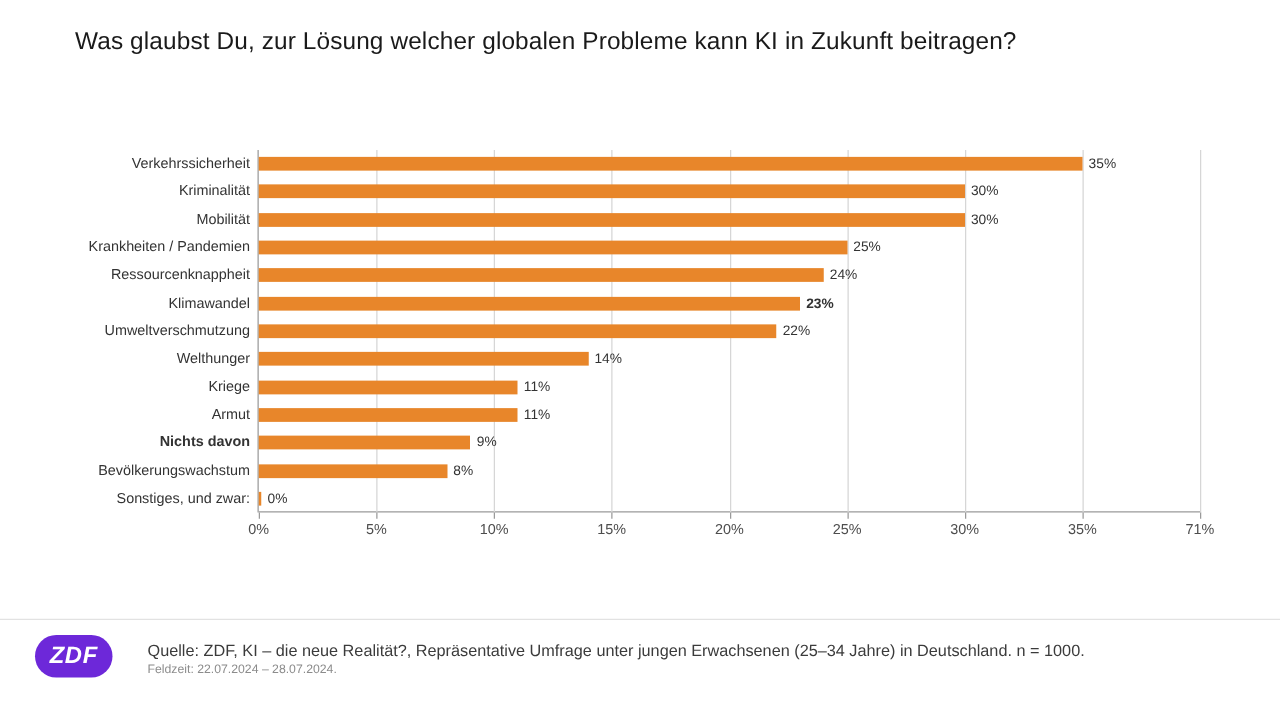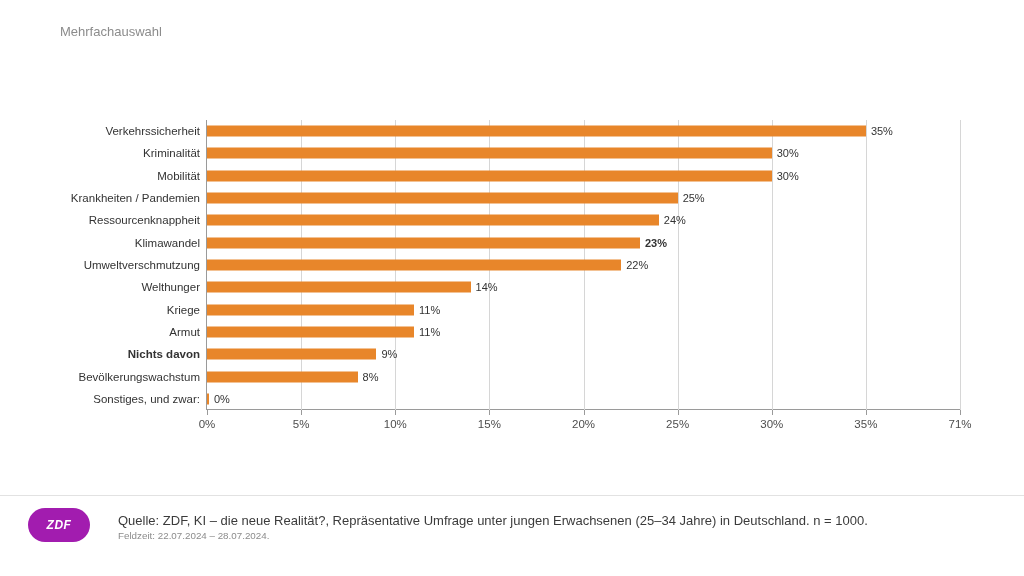--- a/index.html
+++ b/index.html
@@ -135,25 +135,25 @@
     top: 508px;
     width: 980px;
     height: 60px;
   }
   #zdf-logo {
     position: absolute;
     left: 0;
     top: 0;
     width: 62px;
     height: 34px;
-    background: #a21caf;
+    background: #6d28d9;
     border-radius: 17px;
     color: #ffffff;
     font-weight: bold;
-    font-size: 12px;
+    font-size: 19px;
     font-style: italic;
     letter-spacing: 0.5px;
     display: flex;
     align-items: center;
     justify-content: center;
   }
   #source-line {
     position: absolute;
     left: 90px;
     top: 5px;
@@ -167,21 +167,21 @@
     top: 22px;
     font-size: 9.8px;
     color: #8c8c8c;
     white-space: nowrap;
   }
 </style>
 </head>
 <body>
 
 <div id="header">
-  <div id="chart-subtitle">Mehrfachauswahl</div>
+  <h1 id="chart-title">Was glaubst Du, zur Lösung welcher globalen Probleme kann KI in Zukunft beitragen?</h1>
 </div>
 
 <div id="chart">
   <div class="plot-wrap">
     <div class="labels-col" id="labels-col">
         <div class="cat-label" style="top: 11.1538px;">Verkehrssicherheit</div>
         <div class="cat-label" style="top: 33.4615px;">Kriminalität</div>
         <div class="cat-label" style="top: 55.7692px;">Mobilität</div>
         <div class="cat-label" style="top: 78.0769px;">Krankheiten / Pandemien</div>
         <div class="cat-label" style="top: 100.385px;">Ressourcenknappheit</div>

